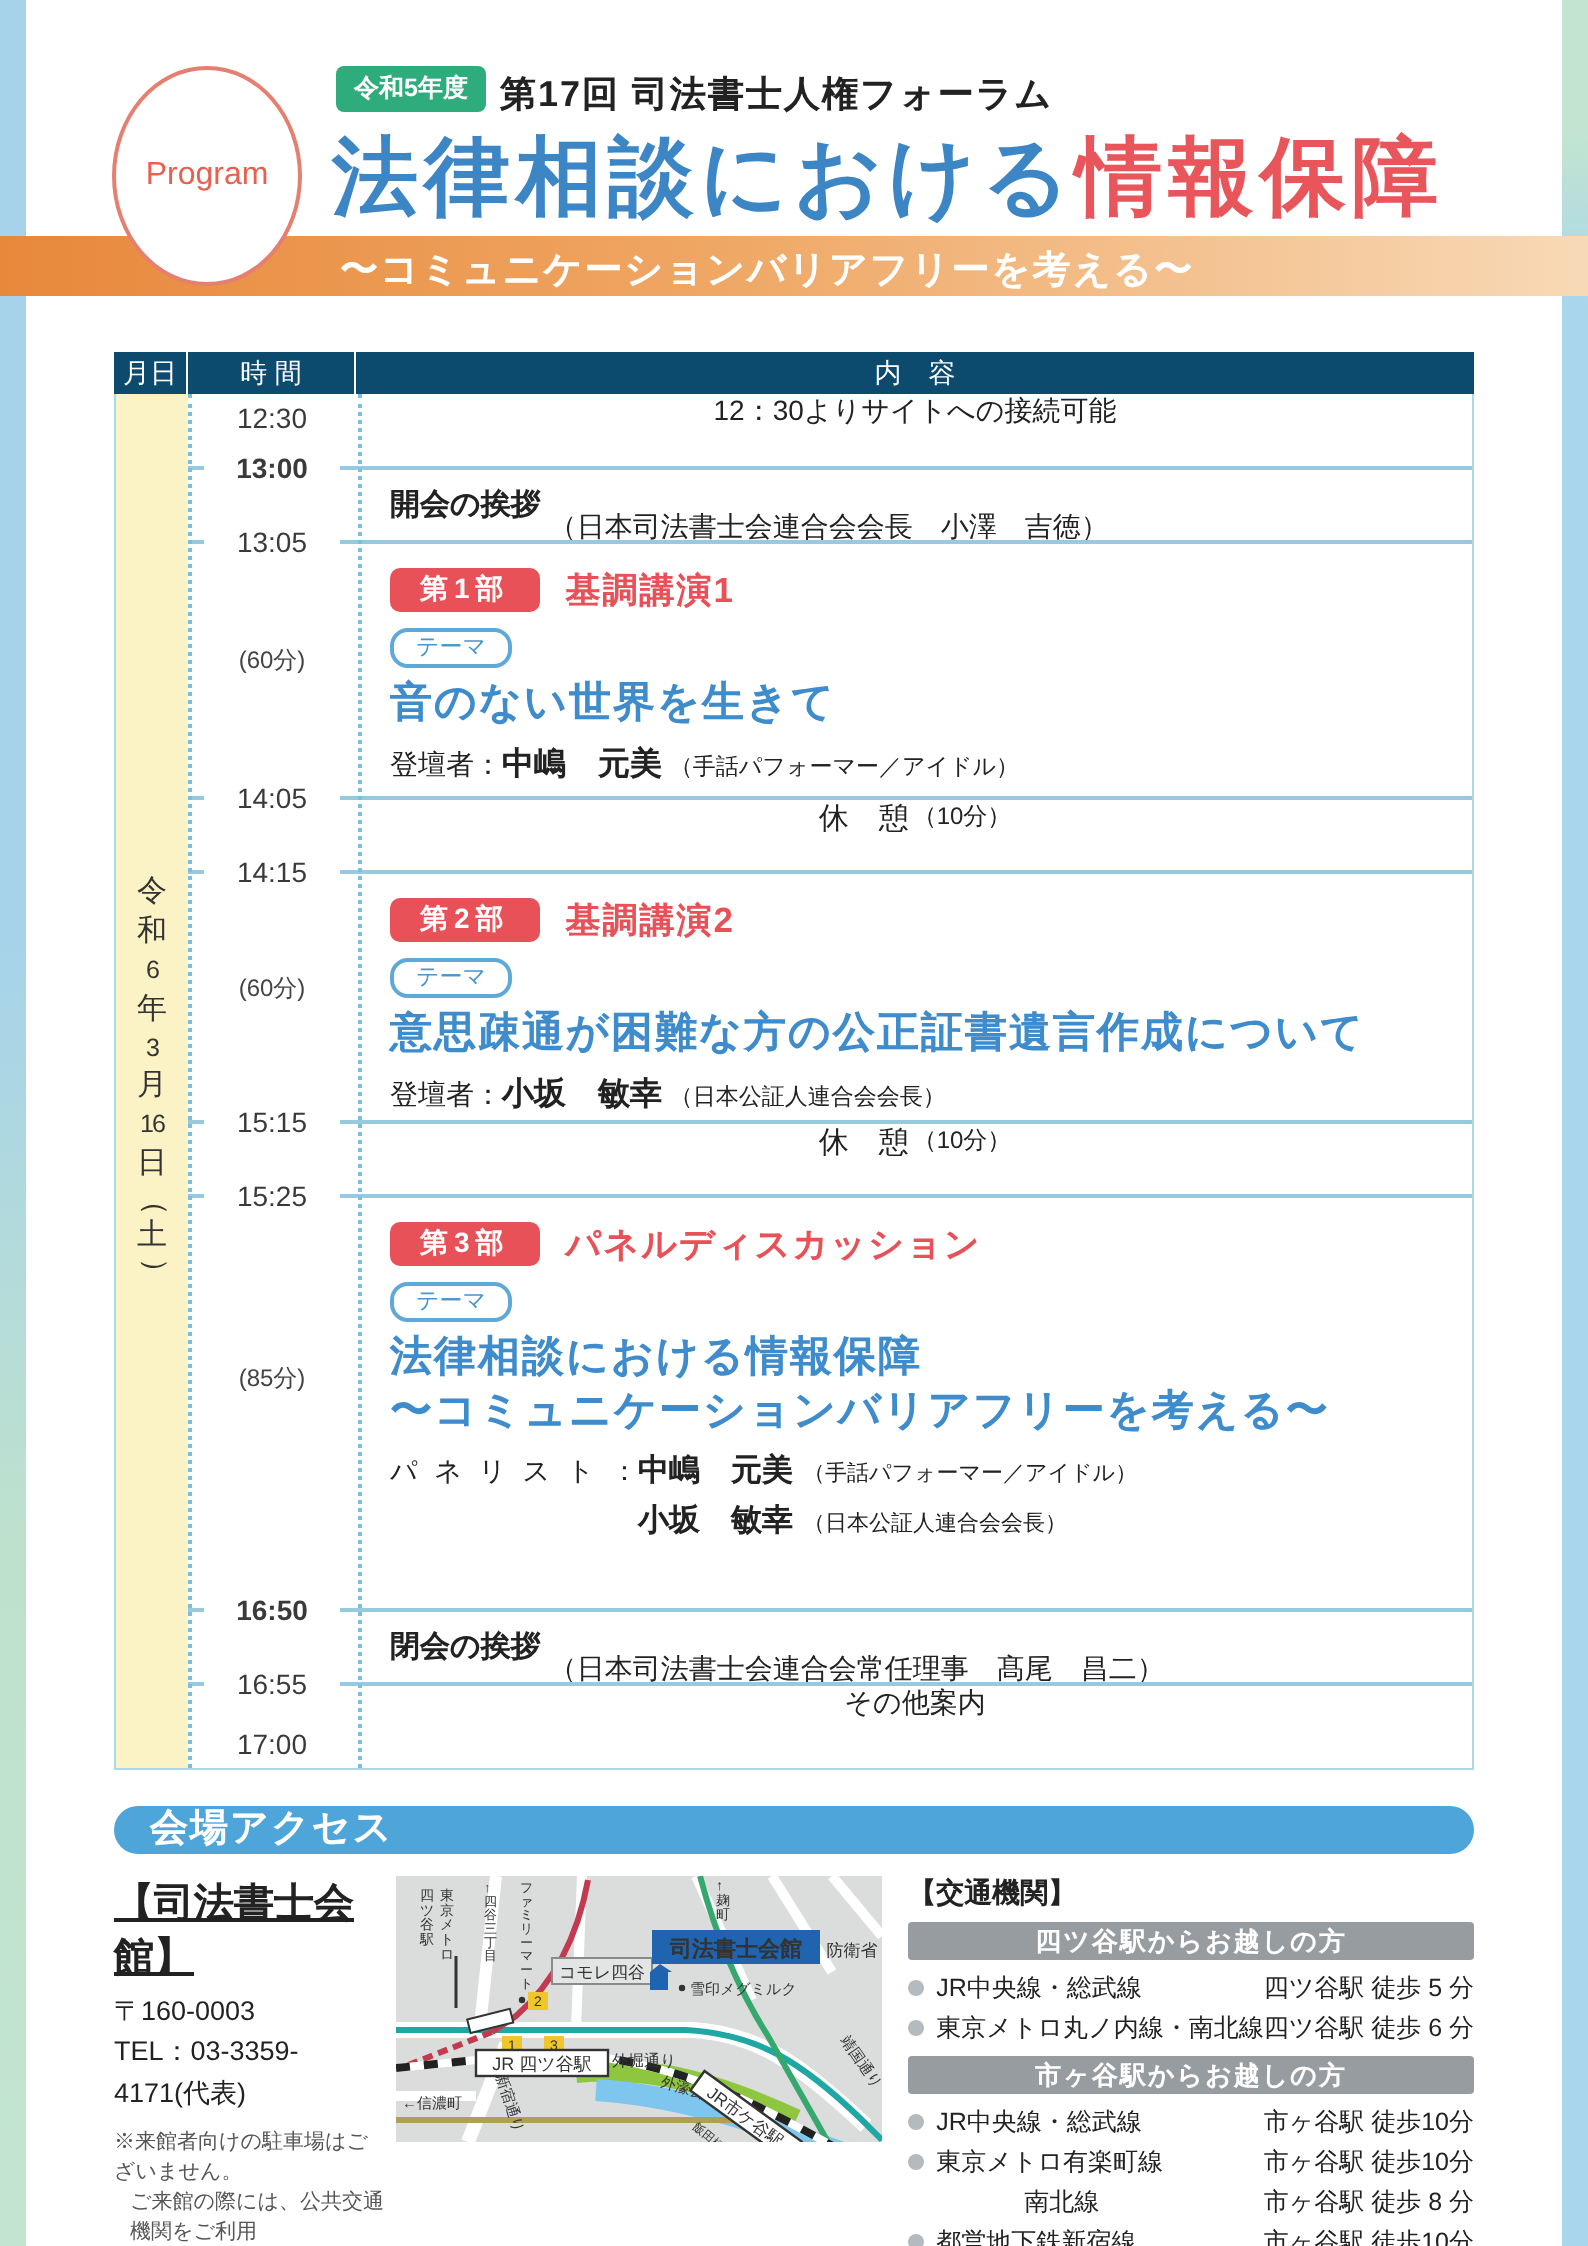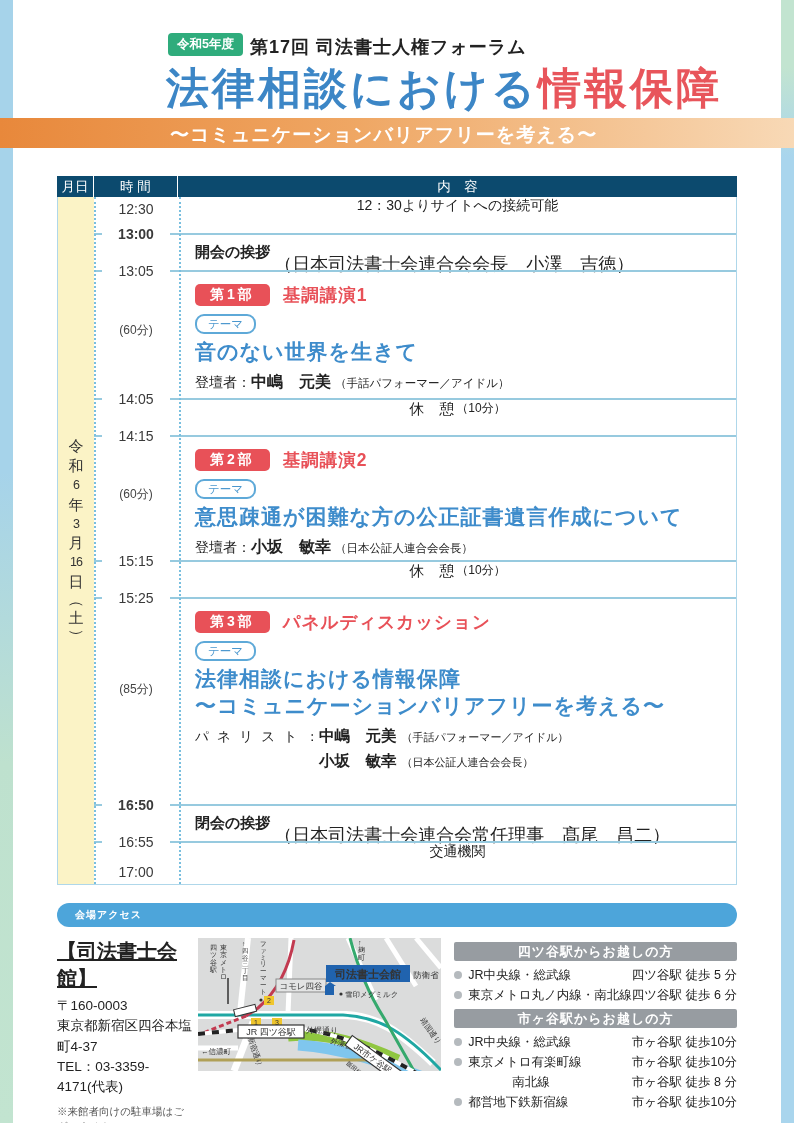--- a/index.html
+++ b/index.html
@@ -42,21 +42,21 @@
   .srow { margin-left:36px; position:relative; }
   .srow.bnd { border-top:2px solid #97cadf; }
   .timechip { position:absolute; top:-10px; left:8px; width:68px; text-align:center; background:#fff;
               font-size:14px; color:#3a3a3a; z-index:5; line-height:18px; }
   .timechip.first { top:3px; } .timechip.last { top:auto; bottom:3px; }
   .durchip { position:absolute; left:12px; top:40%; width:60px; text-align:center; font-size:12px; color:#444; z-index:5; }
   .rc { display:flex; align-items:flex-start; justify-content:center; padding-left:85px; font-size:14px; color:#222; }
   .rl { display:flex; align-items:center; padding-left:101px; color:#222; }
   .r-site { height:36px; }
   .r-open, .r-close { height:37px; font-size:15px; font-weight:bold; }
-  .r-open .paren, .r-close .paren { font-weight:normal; font-size:18px; margin-left:4px;margin-top:23px; }
+  .r-open .paren, .r-close .paren { font-weight:normal; font-size:14px; margin-left:4px;margin-top:23px; }
   .r-break { height:37px; font-size:15px; }
   .r-break .paren { font-size:12px; margin-left:2px; }
   .r-other { height:43px; }
   .r-sess { padding:11px 8px 8px 101px; }
   .s1 { height:128px; } .s2 { height:125px; } .s3 { height:207px; }
   .sec-head { display:flex; align-items:center; gap:13px; margin-bottom:7px; }
   .sec-badge { background:#e85158; color:#fff; font-size:14px; font-weight:bold; padding:2px 15px;
                border-radius:5px; letter-spacing:3px; white-space:nowrap; }
   .sec-cat { color:#e85158; font-weight:bold; font-size:17.5px; letter-spacing:1px; }
   .theme-chip { display:inline-block; border:2px solid #5ea9d8; color:#4a97ce; border-radius:9px;
@@ -67,21 +67,21 @@
   .sp-note { font-size:11.5px; }
   .panel-row { display:flex; font-size:13.5px; color:#222; line-height:1.6; align-items:baseline; }
   .panel-label { width:124px; text-align:justify; text-align-last:justify; flex:none; }
   .panel-name { font-weight:bold; font-size:15.5px; white-space:nowrap; }
   .panel-note { font-size:11px; margin-left:5px; white-space:nowrap; }
   .panel-note.small { font-size:10px; }
   .s3 .sec-title { margin-bottom:4px; }
 
   
   .access-band { position:absolute; left:57px; top:903px; width:680px; height:24px; background:#4da5da;
-                 border-radius:12px; color:#fff; font-weight:bold; font-size:10px; line-height:24px;
+                 border-radius:12px; color:#fff; font-weight:bold; font-size:19px; line-height:24px;
                  padding-left:18px; z-index:2; letter-spacing:1px; }
   .footer { position:absolute; left:57px; top:938px; width:680px; display:flex; z-index:2; }
   .venue { width:163px; color:#222; }
   .venue-name { font-size:20px; font-weight:bold; margin-bottom:4px;text-decoration:underline; }
   .venue-line { font-size:13.5px; line-height:1.5; }
   .venue-note { font-size:10.5px; color:#555; line-height:1.45; margin-top:7px; }
   .mapbox { width:243px; margin:0 9px 0 5px; }
   .transport { flex:1; padding-left:4px; color:#222; }
   .tr-head { font-size:14px; font-weight:bold; margin-bottom:5px; }
   .tr-band { background:#979ca1; color:#fff; text-align:center; font-size:13px; font-weight:bold;
@@ -97,20 +97,23 @@
 </style>
 </head>
 <body>
 
 <div class="page">
   <div class="band-left"></div>
   <div class="band-right"></div>
 
   <div class="orange-band"></div>
   <div class="subtitle">〜コミュニケーションバリアフリーを考える〜</div>
+  <div class="program-circle">
+    <span>Program</span>
+  </div>
   <div class="year-badge">令和5年度</div>
   <div class="forum-name">第17回 司法書士人権フォーラム</div>
   <div class="main-title">
     <span class="t-blue">法律相談における</span><span class="t-red">情報保障</span>
   </div>
 
   <div class="tbl">
     <div class="tbl-head">
       <div class="th th-date">月日</div>
       <div class="th th-time">時 間</div>
@@ -214,32 +217,31 @@
 
       <div class="srow bnd rl r-close">
         <span class="timechip">16:50</span>
         <span>閉会の挨拶</span>
         <span class="paren">（日本司法書士会連合会常任理事　髙尾　昌二）</span>
       </div>
 
       <div class="srow bnd rc r-other">
         <span class="timechip">16:55</span>
         <span class="timechip last">17:00</span>
-        <span>交通機関</span>
+        <span>その他案内</span>
       </div>
     </div>
   </div>
 
   <div class="access-band">会場アクセス</div>
 
   <div class="footer">
     <div class="venue">
       <div class="venue-name">【司法書士会館】</div>
       <div class="venue-line">〒160-0003</div>
-      <div class="venue-line">東京都新宿区四谷本塩町4-37</div>
       <div class="venue-line">TEL：03-3359-4171(代表)</div>
       <div class="venue-note">
         <div>※来館者向けの駐車場はございません。</div>
         <div style="padding-left:8px;">ご来館の際には、公共交通機関をご利用</div>
 
       </div>
     </div>
 
     <div class="mapbox">
       <svg width="243" height="133" viewBox="0 0 243 133">
@@ -309,20 +311,21 @@
         <text x="73" y="97" font-size="9" text-anchor="middle">JR 四ツ谷駅</text>
         <g transform="rotate(36 175 120)">
           <rect x="145" y="114" width="60" height="12" fill="#fff" stroke="#333" stroke-width="1.2"></rect>
           <text x="175" y="123.5" font-size="8.5" text-anchor="middle">JR市ケ谷駅</text>
         </g>
         <text x="148" y="126" font-size="6" transform="rotate(40 148 126)">飯田橋→</text>
       </svg>
     </div>
 
     <div class="transport">
+      <div class="tr-head">【交通機関】</div>
       <div class="tr-band">四ツ谷駅からお越しの方</div>
       <div class="tr-row">
         <span class="tr-bullet"></span>
         <span class="tr-line">JR中央線・総武線</span>
         <span class="tr-walk">四ツ谷駅 徒歩 5 分</span>
       </div>
       <div class="tr-row">
         <span class="tr-bullet"></span>
         <span class="tr-line">東京メトロ丸ノ内線・南北線</span>
         <span class="tr-walk">四ツ谷駅 徒歩 6 分</span>

